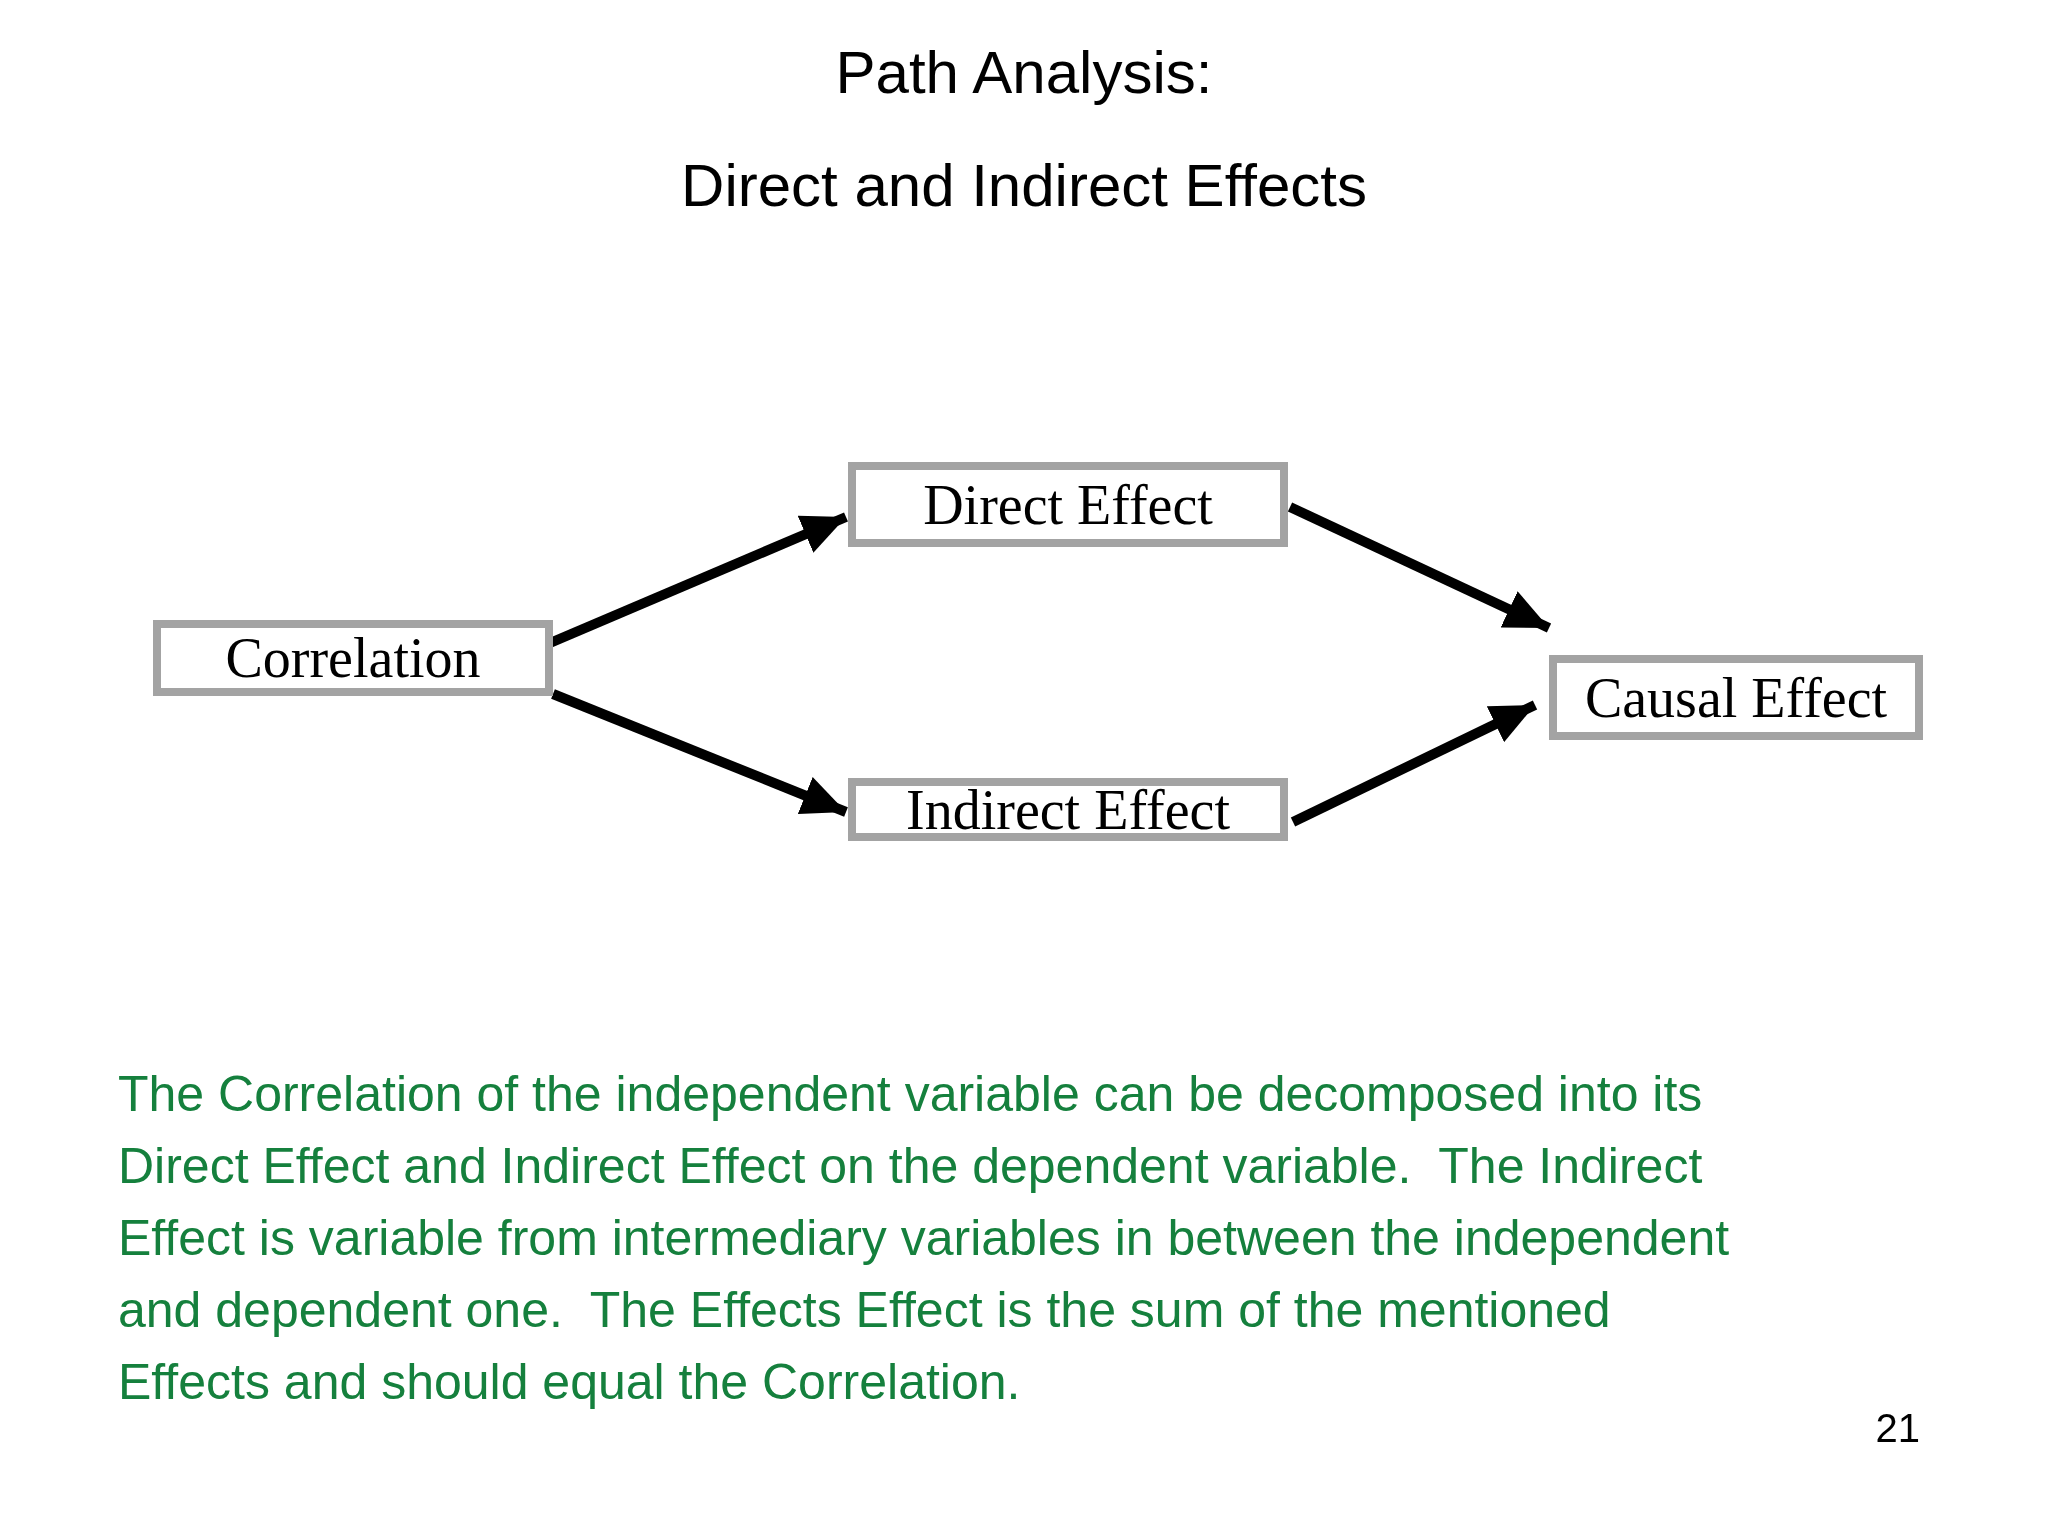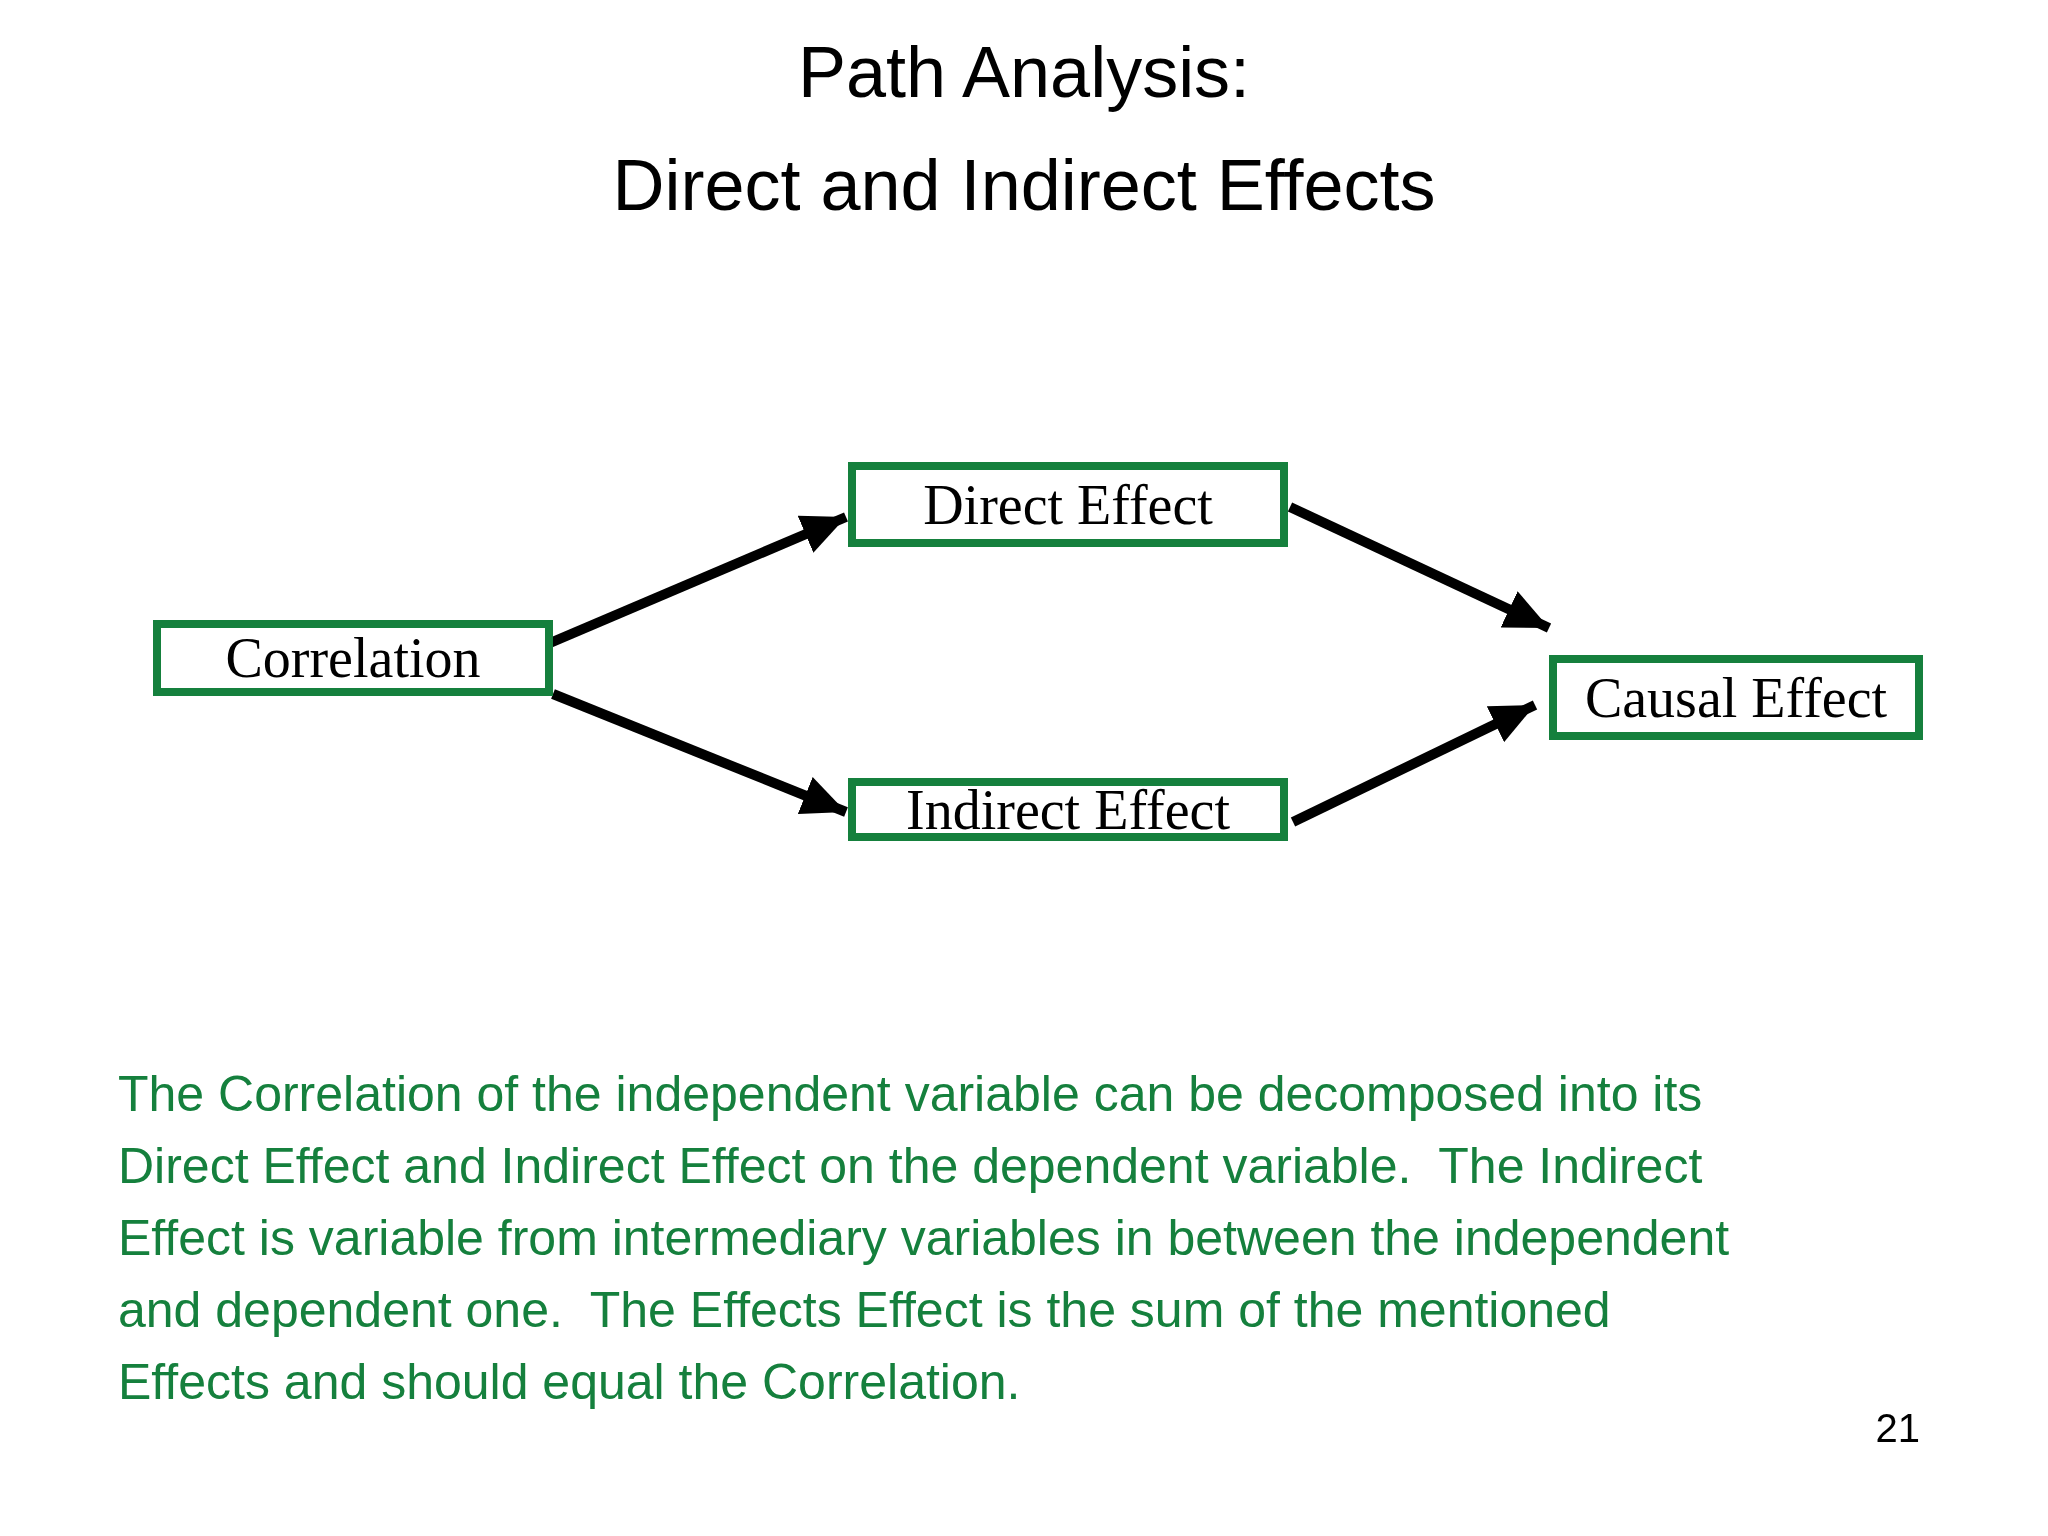--- a/index.html
+++ b/index.html
@@ -15,41 +15,41 @@
     color: #000000;
     font-family: "Liberation Sans", sans-serif;
     overflow: hidden;
   }
   .slide-title {
     position: absolute;
     top: 16px;
     left: 0;
     width: 100%;
     text-align: center;
-    font-size: 72px;
+    font-size: 60px;
     line-height: 113px;
     font-weight: 400;
     color: #000000;
   }
   .diagram-layer {
     position: absolute;
     top: 0;
     left: 0;
     width: 2048px;
     height: 1536px;
   }
   .arrow-svg {
     position: absolute;
     top: 0;
     left: 0;
   }
   .node {
     position: absolute;
     box-sizing: border-box;
-    border: 8px solid #15803d;
+    border: 8px solid #a3a3a3;
     background: #ffffff;
     display: flex;
     align-items: center;
     justify-content: center;
     font-family: "Liberation Serif", serif;
     font-size: 56px;
     line-height: 1;
     white-space: nowrap;
   }
   .node-correlation   { left: 153px;  top: 620px; width: 400px; height: 76px; }

